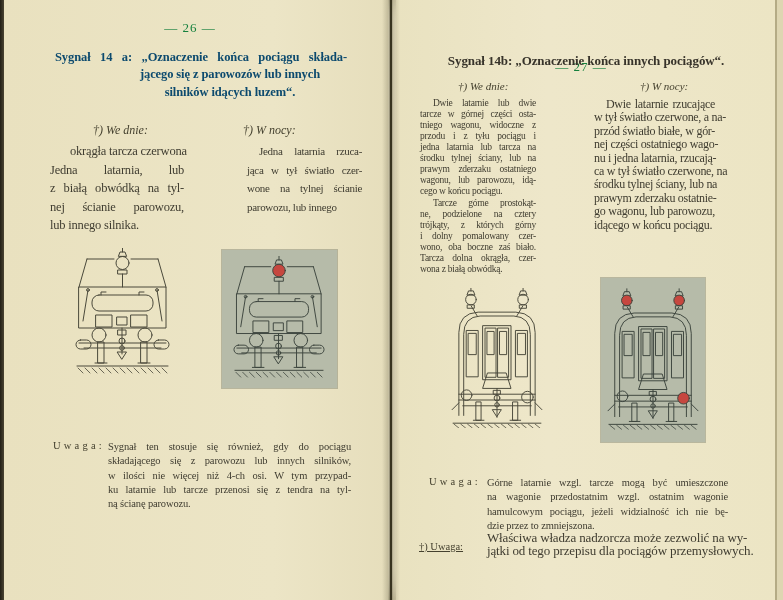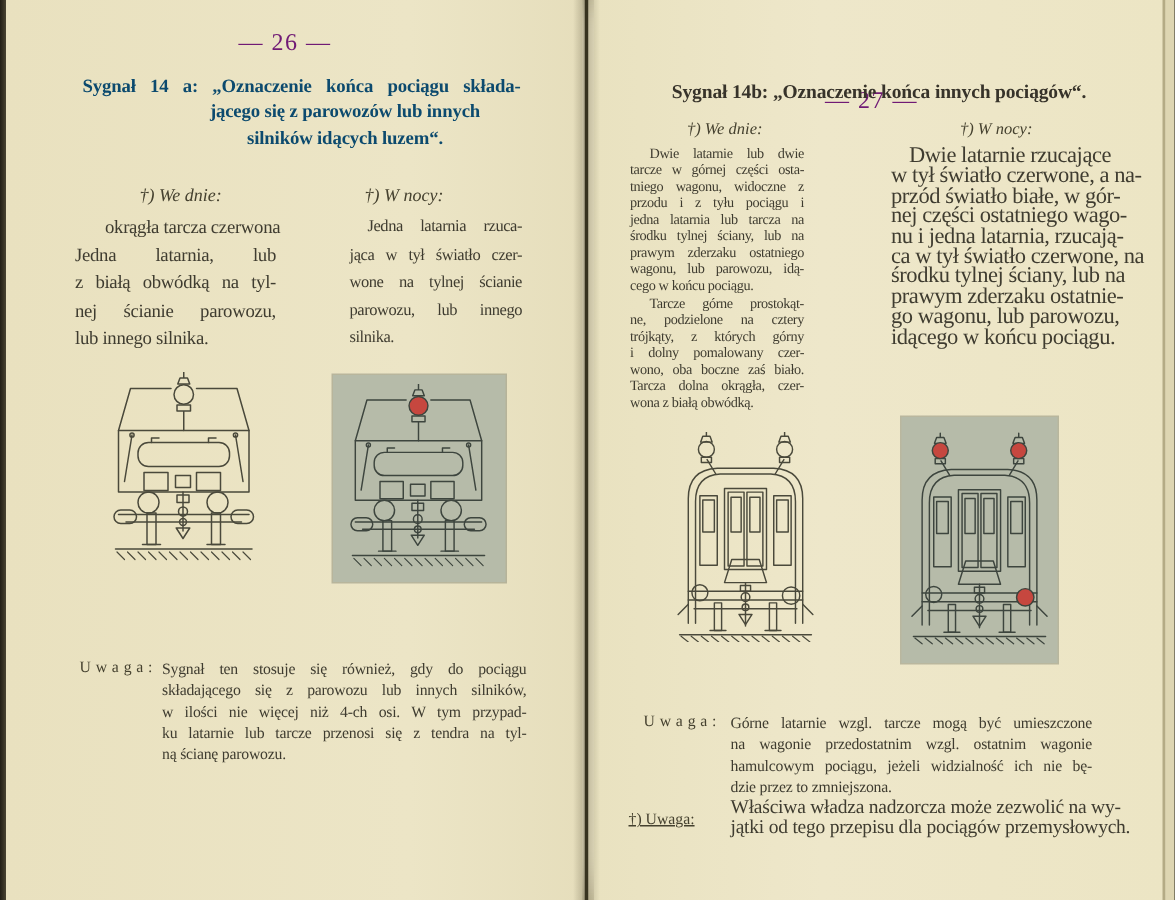--- a/index.html
+++ b/index.html
@@ -15,37 +15,37 @@
   #left-page{left:4px;top:0;width:384px;height:600px;background:linear-gradient(to right,#e9e1bf 0%,#ece5c6 70%,#e6debc 100%);}
   #right-page{left:396px;top:0;width:381px;height:600px;background:linear-gradient(to right,#e9e2c0 0%,#eee7ca 40%,#ece5c4 100%);}
   
   #edge-left{left:0;top:0;width:4px;height:600px;background:linear-gradient(to right,#211e15,#4a4432);}
   #gutter{left:382px;top:0;width:18px;height:600px;
     background:linear-gradient(to right,rgba(70,64,40,0) 0%,rgba(70,64,40,.25) 38%,rgba(40,36,22,.85) 50%,rgba(70,64,40,.22) 60%,rgba(70,64,40,0) 100%);}
   #gutter-line{left:390px;top:0;width:2px;height:600px;background:#37331f;}
   #edge-right{left:775px;top:0;width:2px;height:600px;background:#b4ab85;}
   #edge-right2{left:777px;top:0;width:6px;height:600px;background:#ded6b2;}
 
-  .pageno{font-size:16px;text-align:center;letter-spacing:1px;color:#701a75;}
+  .pageno{font-size:13px;text-align:center;letter-spacing:1px;color:#15803d;}
   .title-line{font-weight:bold;color:#0c4a6e;font-size:12.5px;line-height:17.4px;letter-spacing:-.1px;}
   .title-line.just{text-align:justify;text-align-last:justify;}
   .title-line.cent{text-align:center;padding-left:58px;}
   #r-title{font-weight:bold;color:#37332a;font-size:13px;text-align:center;letter-spacing:-.1px;}
 
   .colhdr{font-style:italic;color:#45412f;}
   .hdrL{font-size:12px;} .hdrR{font-size:11px;}
 
   .para .jline{text-align:justify;text-align-last:justify;white-space:nowrap;}
   .para .jline:last-child{text-align-last:left;}
   .para.indent .jline:first-child{text-indent:var(--ind,14px);}
 
   .colL{font-size:12.5px;line-height:18.6px;letter-spacing:-.2px;}
-  .colL2{font-size:11px;line-height:18.6px;letter-spacing:-.3px;}
+  .colL2{font-size:11px;line-height:18.6px;letter-spacing:-.3px;margin-left:14px;}
   .colR1{font-size:9.5px;line-height:11px;letter-spacing:-.25px;}
-  .colR2{font-size:15px;line-height:13.4px;letter-spacing:-.3px;}
+  .colR2{font-size:12px;line-height:13.4px;letter-spacing:-.3px;}
   .noteTxt{font-size:10.5px;line-height:14.3px;letter-spacing:-.15px;}
   .noteTxt2{font-size:13px;line-height:13.2px;letter-spacing:-.15px;}
   .noteLbl{font-size:10.5px;letter-spacing:3.2px;color:#45412f;}
   .noteLbl2{font-size:10.5px;color:#45412f;}
 
   
   .fig svg{stroke:#4a493b;fill:none;stroke-width:1;stroke-linecap:round;stroke-linejoin:round;}
   .fig.night{background:var(--night-panel,#b6bba9);box-shadow:0 0 0 1px rgba(90,95,80,.35);}
   .fig.night svg{stroke:#3d453e;--lampfill:var(--lamp-red,#c6473f);--lamp2fill:var(--lamp-red,#c6473f);}
   #symdefs{position:absolute;width:0;height:0;overflow:hidden;}
@@ -143,21 +143,20 @@
       <div class="jline">Jedna latarnia, lub</div>
       <div class="jline">z białą obwódką na tyl-</div>
       <div class="jline">nej ścianie parowozu,</div>
       <div class="jline">lub innego silnika.</div>
     </div>
   <div class="abs para indent colL2" style="left:233px;top:142px;width:115px;--ind:12px;">
       <div class="jline">Jedna latarnia rzuca-</div>
       <div class="jline">jąca w tył światło czer-</div>
       <div class="jline">wone na tylnej ścianie</div>
       <div class="jline">parowozu, lub innego</div>
-      <div class="jline">silnika.</div>
     </div>
 
   <div class="abs fig" style="left:75px;top:248px;width:95px;height:130px;">
     <svg width="95" height="130">
         <use href="#sym-loco"></use>
       </svg>
   </div>
   <div class="abs fig night" style="left:222px;top:250px;width:115px;height:138px;">
     <svg width="92" height="126" style="position:absolute;left:11px;top:6px;">
         <use href="#sym-loco"></use>

